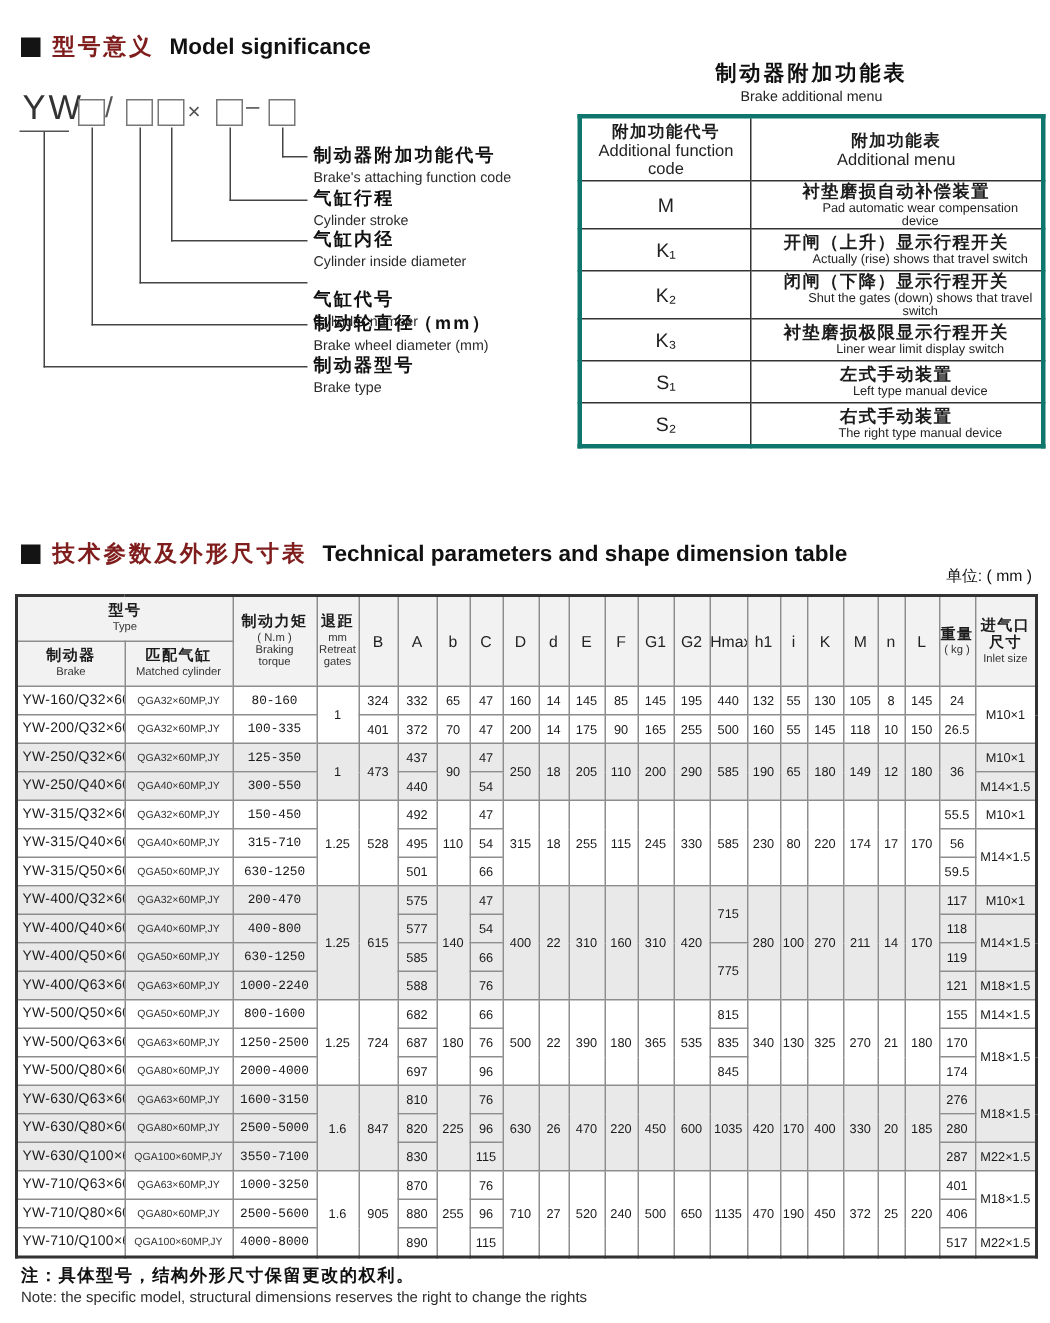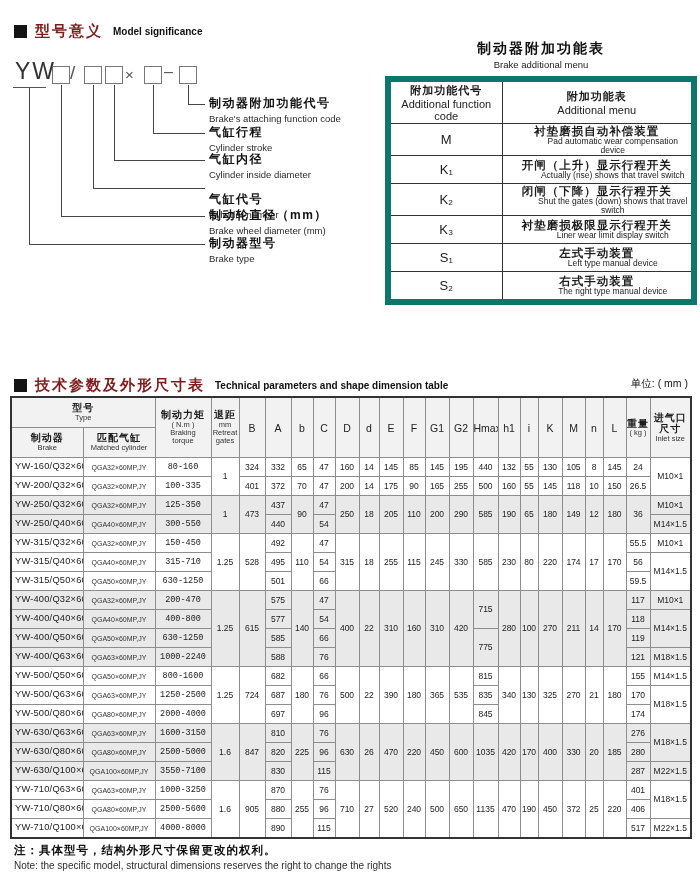--- a/index.html
+++ b/index.html
@@ -3,42 +3,42 @@
 <meta charset="utf-8">
 <style>
   html,body{margin:0;padding:0;background:#fff;}
   .page{position:relative;width:700px;height:882px;background:#ffffff;overflow:hidden;
         font-family:"Liberation Sans","DejaVu Sans",sans-serif;color:#1c1c1c;}
 
   
   .sec-title{position:absolute;display:flex;align-items:center;gap:8px;}
   .bullet{width:13px;height:13px;background:#141414;flex:0 0 auto;}
   .sec-zh{font-size:15px;font-weight:bold;letter-spacing:2px;color:#7f1d1d;}
-  .sec-en{font-size:10px;font-weight:bold;color:#111;margin-left:2px;}
+  .sec-en{font-size:15px;font-weight:bold;color:#111;margin-left:2px;}
   #sec1{left:14px;top:22px;}
-  #sec2{left:14px;top:376px;justify-content:space-between;}
+  #sec2{left:14px;top:360px;justify-content:space-between;}
 
   
   #yw-text{position:absolute;left:15px;top:58px;font-size:23px;letter-spacing:2px;color:#333;}
   #yw-underline{position:absolute;left:13px;top:87px;width:33px;border-top:1.5px solid #555;}
   .mbox{position:absolute;top:66px;width:16px;height:16px;border:1.5px solid #777;background:#fff;}
   .msep{position:absolute;color:#555;}
   #sep-slash{left:70px;top:62px;font-size:19px;}
   #sep-times{left:125px;top:66px;font-size:15px;}
   #sep-dash{left:164px;top:63px;font-size:16px;}
   .conn{position:absolute;border-left:1.3px solid #444;border-bottom:1.3px solid #444;}
   .dlabel{position:absolute;left:209px;white-space:nowrap;}
   .dlabel .zh{font-size:12px;font-weight:bold;letter-spacing:1.5px;color:#111;}
   .dlabel .en{font-size:9.5px;color:#2b2b2b;margin-top:1px;}
 
   
   #ft-title{position:absolute;left:385px;top:40px;width:312px;text-align:center;}
   #ft-title .zh{font-size:14px;font-weight:bold;letter-spacing:2px;color:#111;}
   #ft-title .en{font-size:9.5px;color:#222;margin-top:1px;}
-  #ftable{position:absolute;left:385px;top:76px;width:312px;border-collapse:collapse;border:6px solid #0f766e;}
+  #ftable{position:absolute;left:385px;top:76px;width:312px;border-collapse:collapse;border:3px solid #0f766e;}
   #ftable th,#ftable td{border:1px solid #333;text-align:center;padding:1px 2px;}
   #ftable col.c1{width:114px;}
   #ftable th .zh{font-size:11px;font-weight:bold;letter-spacing:1px;}
   #ftable th .en{font-size:11px;font-weight:normal;color:#222;}
   #ftable th{height:38px;}
   #ftable td{height:25px;}
   #ftable td.code{font-size:13px;color:#222;}
   #ftable td .zh{font-size:11.5px;font-weight:bold;letter-spacing:1px;line-height:1.05;}
   #ftable td .en{font-size:8.5px;color:#222;line-height:1.0;padding-left:32px;}
 

